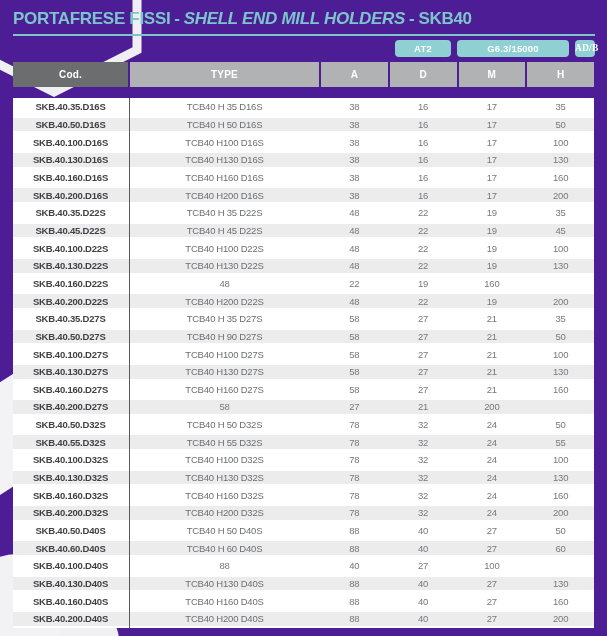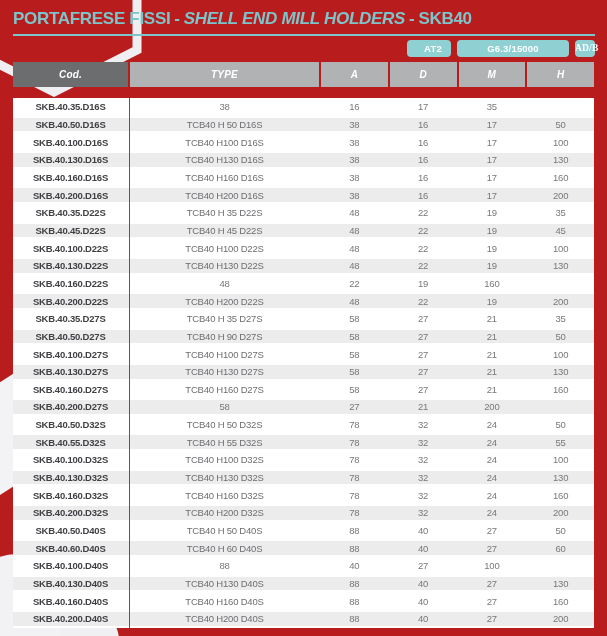--- a/index.html
+++ b/index.html
@@ -1,17 +1,17 @@
 <!DOCTYPE html>
 <html><head>
 <meta charset="utf-8">
 <style>
   html,body{margin:0;padding:0;background:#ffffff;}
   .page{
-    position:relative;width:607px;height:636px;background:#b91c1c;overflow:hidden;
+    position:relative;width:607px;height:636px;background:#4c1d95;overflow:hidden;
     font-family:"Liberation Sans",sans-serif;
   }
   
   .wm{position:absolute;z-index:0;pointer-events:none;}
   .wm-band{
     left:-8px;top:372px;width:24px;height:128px;background:#f3f3f5;
     clip-path:polygon(0 12%,100% 0,100% 88%,0 100%);
   }
   
   .title{
@@ -22,32 +22,32 @@
   .title .it{font-style:italic;}
   .rule{position:absolute;left:13px;top:34px;width:582px;height:2px;background:#7cc5ca;z-index:2;}
   .badges{
     position:absolute;top:40px;left:13px;width:582px;z-index:2;
     display:flex;justify-content:flex-end;gap:6px;
   }
   .badge{
     height:17px;line-height:17px;border-radius:4px;background:#8fd0d3;color:#ffffff;
     font-size:9.5px;font-weight:bold;text-align:center;letter-spacing:0.2px;
   }
-  .badge.b0{width:36px;padding-left:8px;}
+  .badge.b0{width:56px;}
   .badge.b1{width:112px;}
   .badge.b2{width:20px;font-family:Liberation Serif, serif;}
   
   .table{position:absolute;left:13px;top:62px;width:581px;z-index:1;}
   .thead,.tr{
     display:grid;grid-template-columns:115px 189px repeat(4,1fr);column-gap:2px;
   }
   .thead{height:25px;margin-bottom:1px;}
   .th{
     background:#b1b2b4;color:#ffffff;font-size:10px;font-weight:bold;
-    display:flex;align-items:center;justify-content:center;letter-spacing:0.2px;font-style:italic;
+    display:flex;align-items:center;justify-content:center;letter-spacing:0.2px;
   }
   .th.first{background:#6c6d6f;}
   .tbody{position:relative;background:#ffffff;}
   .rows{position:relative;margin-top:11px;}
   .tr{height:17.66px;align-items:center;}
   .rows .tr:nth-child(even){
     background:#ececed;
     box-shadow:inset 0 2px 0 #ffffff, inset 0 -2px 0 #ffffff;
   }
   .td{
@@ -91,20 +91,21 @@
       <div class="th">TYPE</div>
       <div class="th">A</div>
       <div class="th">D</div>
       <div class="th">M</div>
       <div class="th">H</div>
     </div>
     <div class="tbody">
       <div class="rows">
           <div class="tr">
     <div class="td cod">SKB.40.35.D16S</div>
+    <div class="td type">TCB40 H 35 D16S</div>
     <div class="td num">38</div>
     <div class="td num">16</div>
     <div class="td num">17</div>
     <div class="td num">35</div>
   </div>
           <div class="tr">
     <div class="td cod">SKB.40.50.D16S</div>
     <div class="td type">TCB40 H 50 D16S</div>
     <div class="td num">38</div>
     <div class="td num">16</div>

